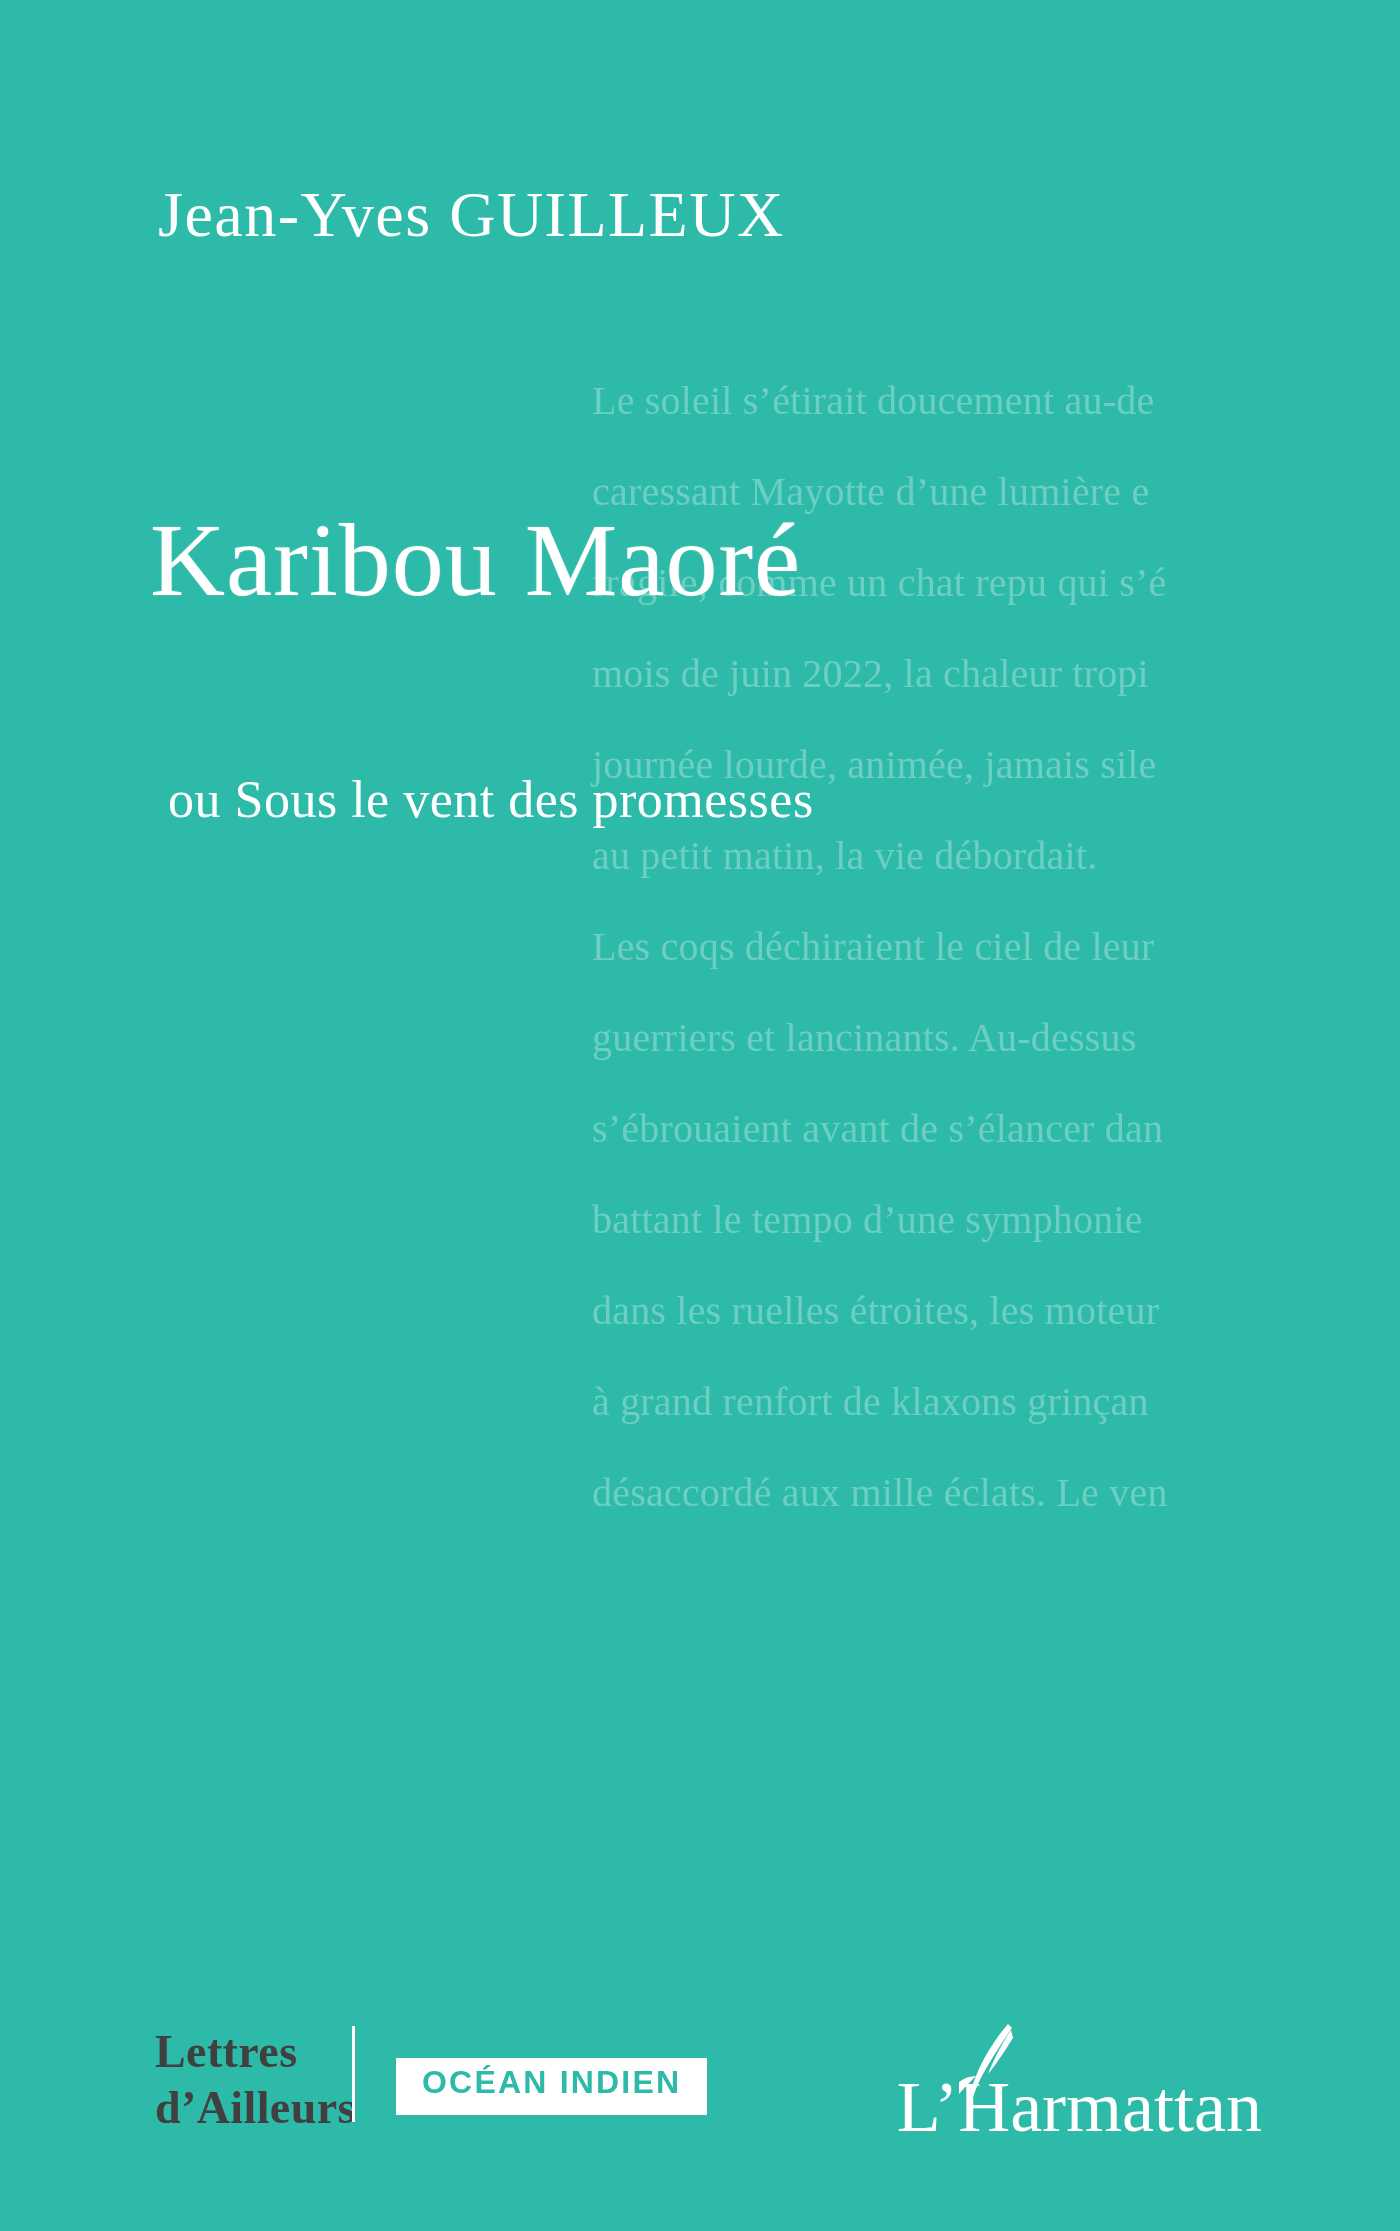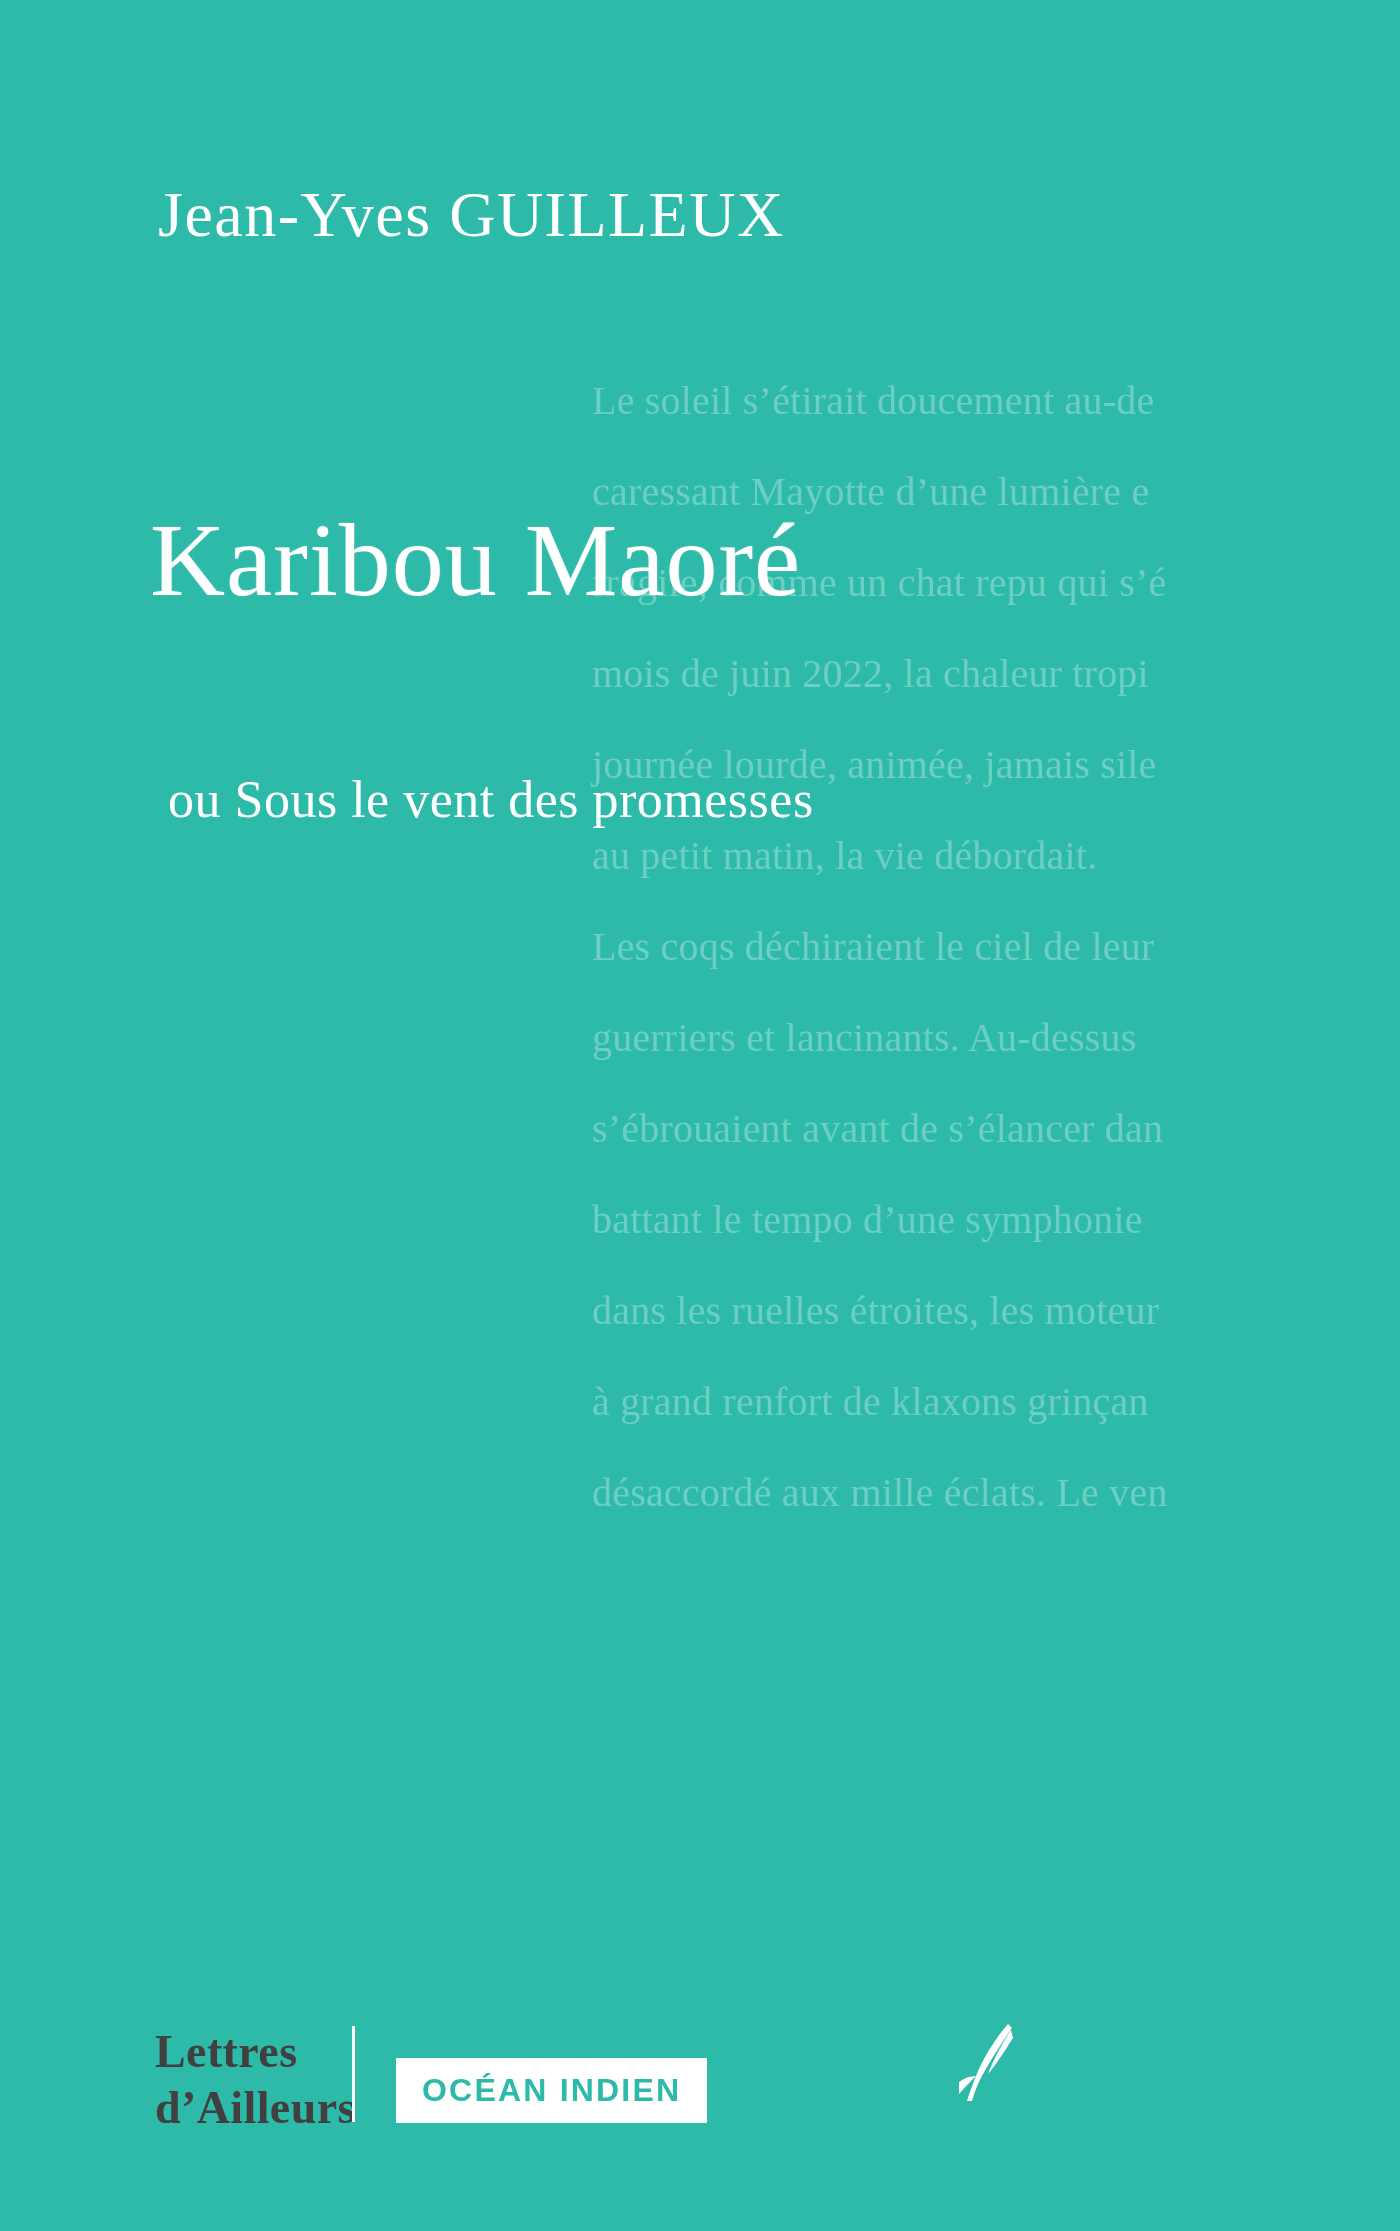--- a/index.html
+++ b/index.html
@@ -90,21 +90,21 @@
     top: 2026px;
     width: 3px;
     height: 96px;
     background: #ffffff;
   }
   .series-box {
     position: absolute;
     left: 396px;
     top: 2058px;
     background: #ffffff;
-    padding: 14px 26px 14px 26px;
+    padding: 6px 26px 14px 26px;
     border-radius: 1px;
   }
   .series-box span {
     color: #2ebaa8;
     font-family: "Liberation Sans", sans-serif;
     font-size: 32px;
     font-weight: 700;
     letter-spacing: 2.2px;
   }
 
@@ -171,15 +171,16 @@
   <div class="series-box">
     <span>OCÉAN INDIEN</span>
   </div>
 
   <div class="publisher">
     <svg class="publisher-mark" viewBox="0 0 70 80">
       <path d="M52 2 C40 16, 28 34, 20 54 C16 64, 13 72, 11 79 L16 79 C19 68, 24 56, 31 45 C40 30, 49 16, 56 6 Z" fill="#ffffff"></path>
       <path d="M55 8 C47 20, 38 36, 32 52 C39 44, 48 30, 57 16 Z" fill="#ffffff"></path>
       <path d="M3 60 C8 56, 14 54, 20 54 C14 60, 8 66, 3 72 Z" fill="#ffffff"></path>
     </svg>
+    <div class="publisher-name">L’Harmattan</div>
   </div>
 
 </div>
 
 </body></html>

